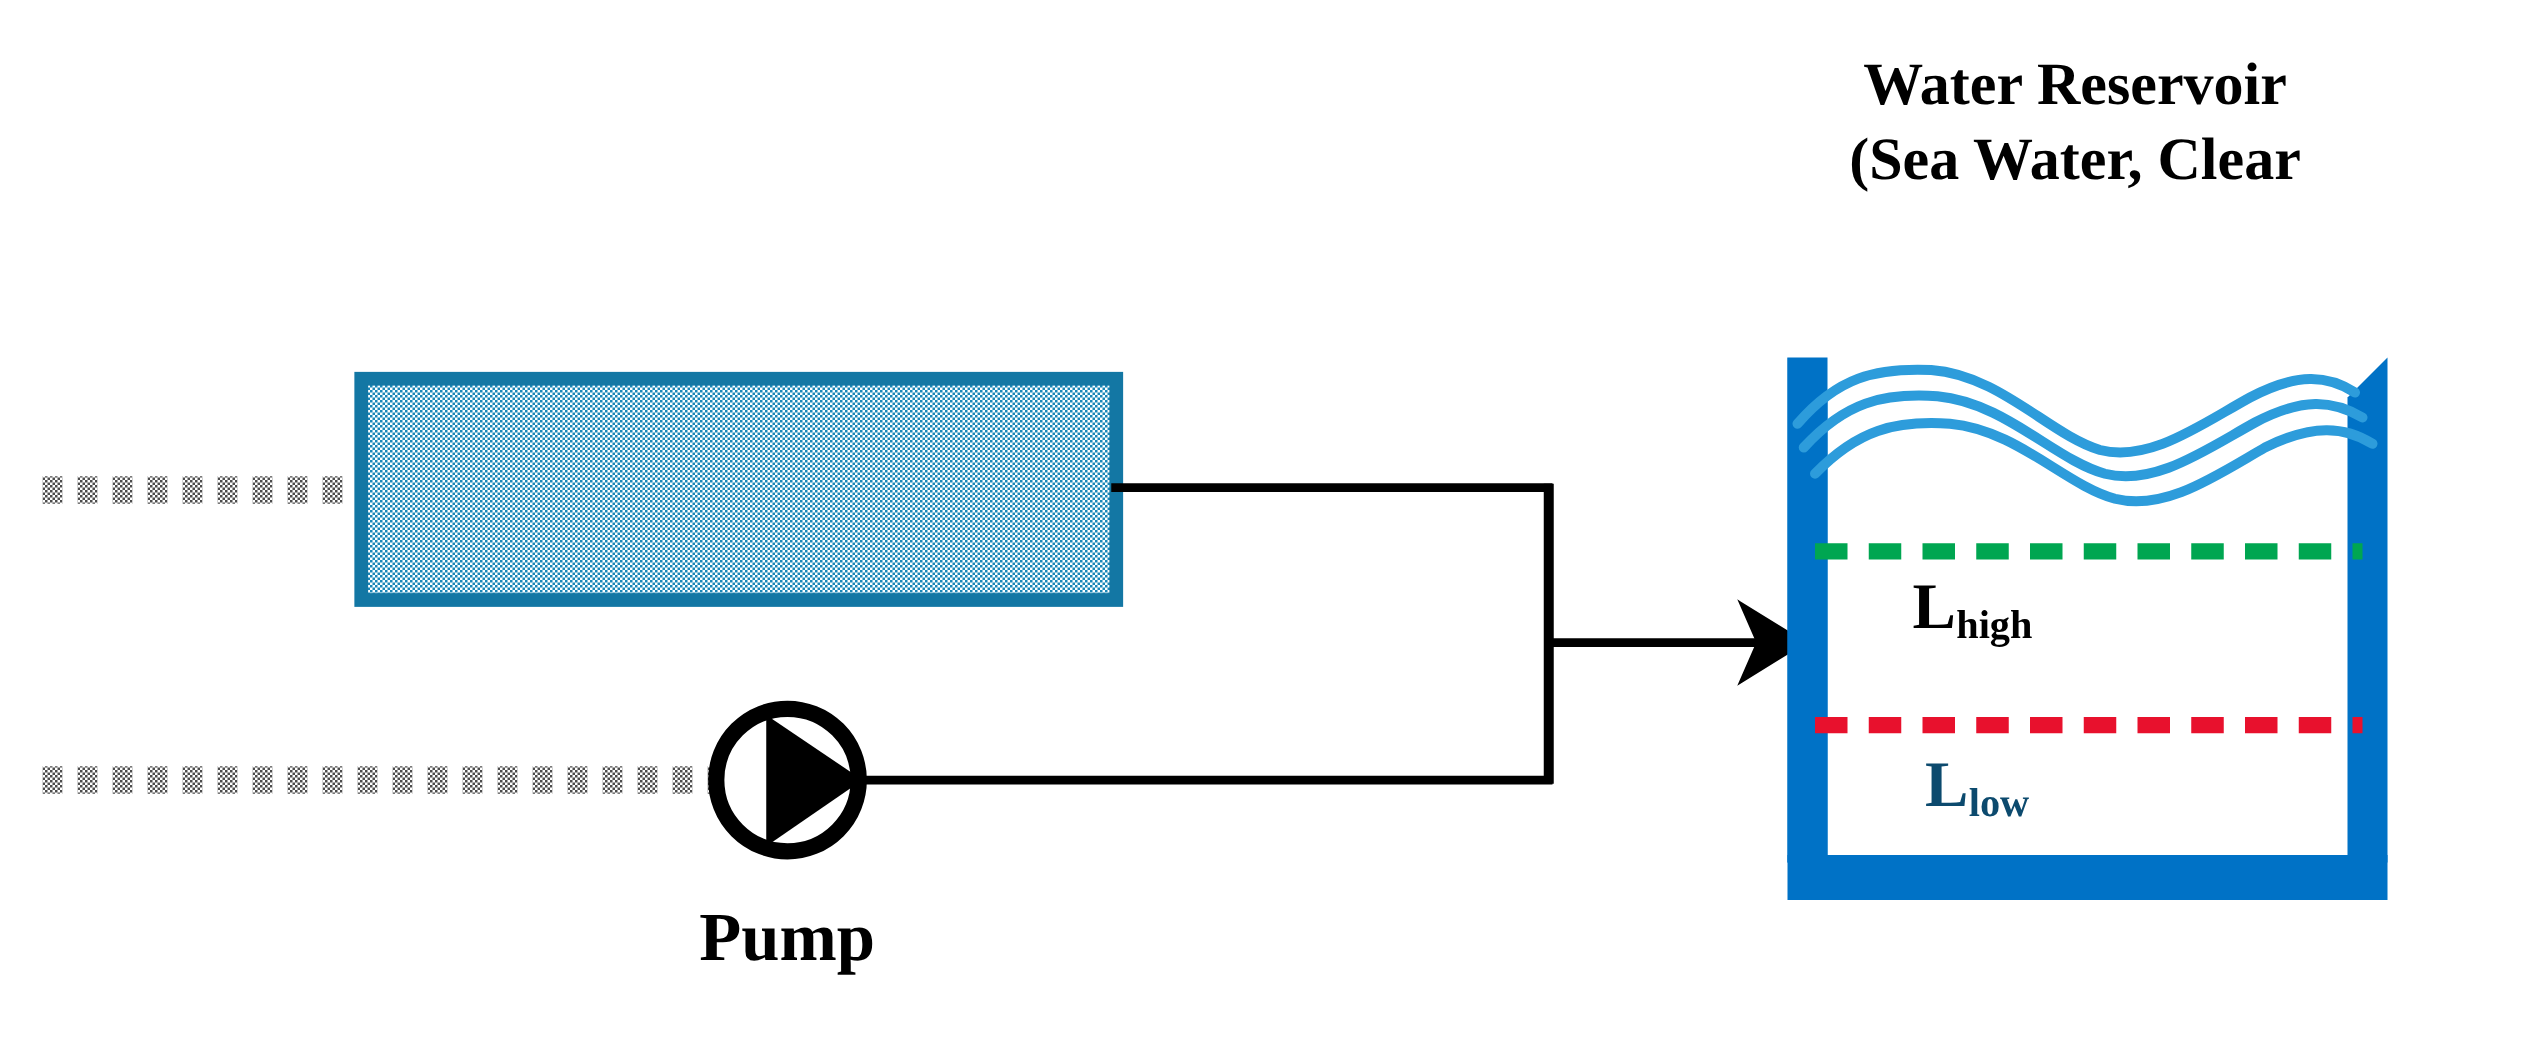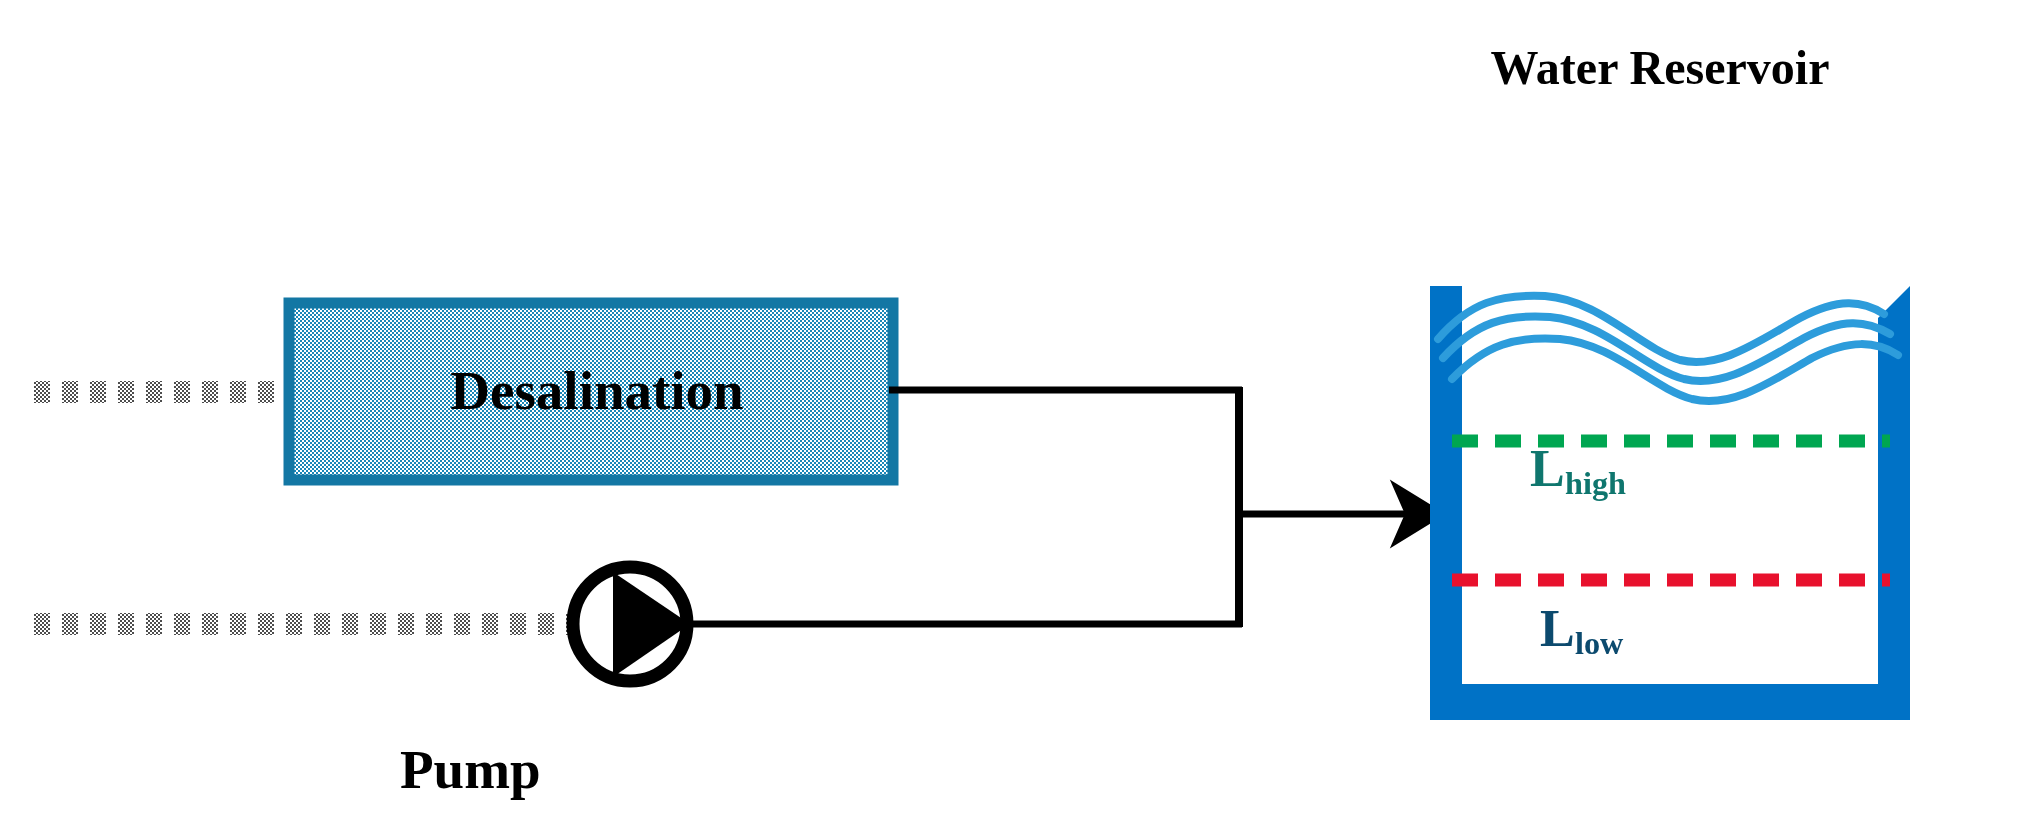--- a/index.html
+++ b/index.html
@@ -50,43 +50,43 @@
     left: 297px;
     top: 363px;
     width: 600px;
     text-align: center;
     font-size: 55px;
   }
 
   
   #pump-label {
     left: 400px;
-    top: 742px;
+    top: 722px;
     width: 300px;
-    text-align: left;
+    text-align: right;
     font-size: 55px;
   }
 
   
   .level-label {
     font-size: 52px;
     font-weight: bold;
   }
   .level-label sub {
     font-size: 0.62em;
     font-weight: bold;
     vertical-align: baseline;
     position: relative;
     top: 0.24em;
     left: 0.01em;
   }
   #l-high-label {
     left: 1530px;
-    top: 443px;
-    color: #0f766e;
+    top: 460px;
+    color: #000000;
   }
   #l-low-label {
     left: 1540px;
     top: 603px;
     color: #0c4a6e;
   }
 </style>
 </head>
 <body>
 
@@ -161,23 +161,23 @@
       <line x1="1452" y1="441" x2="1890" y2="441" stroke="#00a651" stroke-width="13" stroke-dasharray="26 17" stroke-linecap="butt"></line>
     </g>
     <g>
       <line x1="1452" y1="580" x2="1890" y2="580" stroke="#e8112d" stroke-width="13" stroke-dasharray="26 17" stroke-linecap="butt"></line>
     </g>
 
   </svg>
 
   <div class="txt" id="reservoir-title">
     <div>Water Reservoir</div>
+    <div>(Sea Water, Clear</div>
   </div>
 
-  <div class="txt" id="desalination-label">Desalination</div>
 
   <div class="txt" id="pump-label">Pump</div>
 
   <div class="txt level-label" id="l-high-label">
     <span>L</span><sub>high</sub>
   </div>
 
   <div class="txt level-label" id="l-low-label">
     <span>L</span><sub>low</sub>
   </div>

